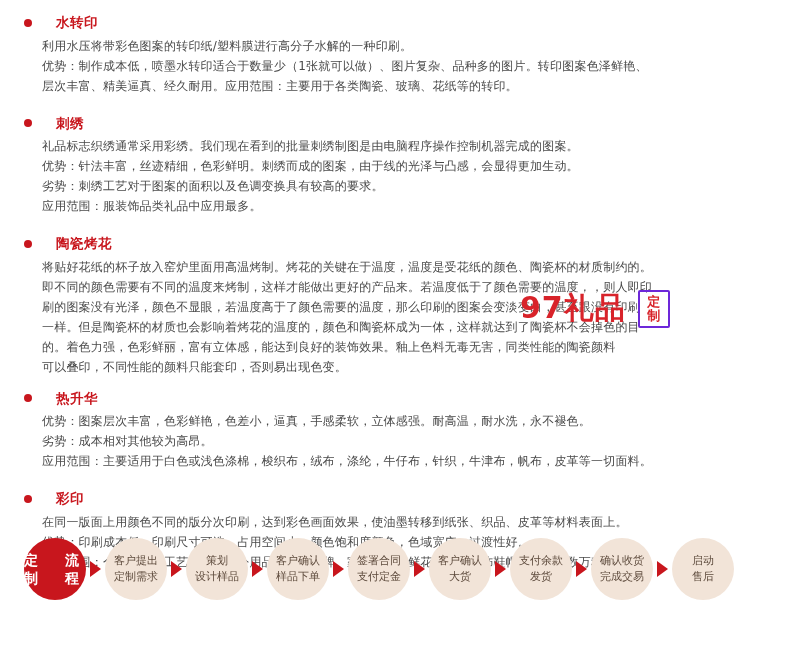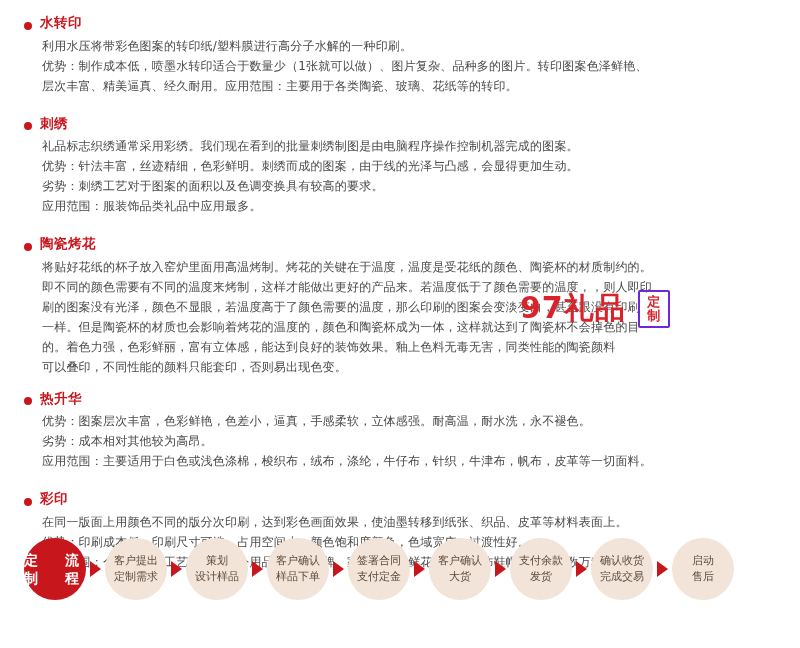--- a/index.html
+++ b/index.html
@@ -21,22 +21,22 @@
     height: 648px;
     padding: 0;
     box-sizing: border-box;
   }
   .section {
     margin: 0 0 0 0;
     padding: 0 30px 0 24px;
   }
   .sec-head {
     display: flex;
-    align-items: flex-end;
-    gap: 8px;
+    align-items: center;
+    gap: 24px;
     margin-bottom: 7px;
   }
   .bullet {
     width: 8px;
     height: 8px;
     border-radius: 50%;
     background: #c8161d;
     flex: 0 0 auto;
     display: inline-block;
   }

